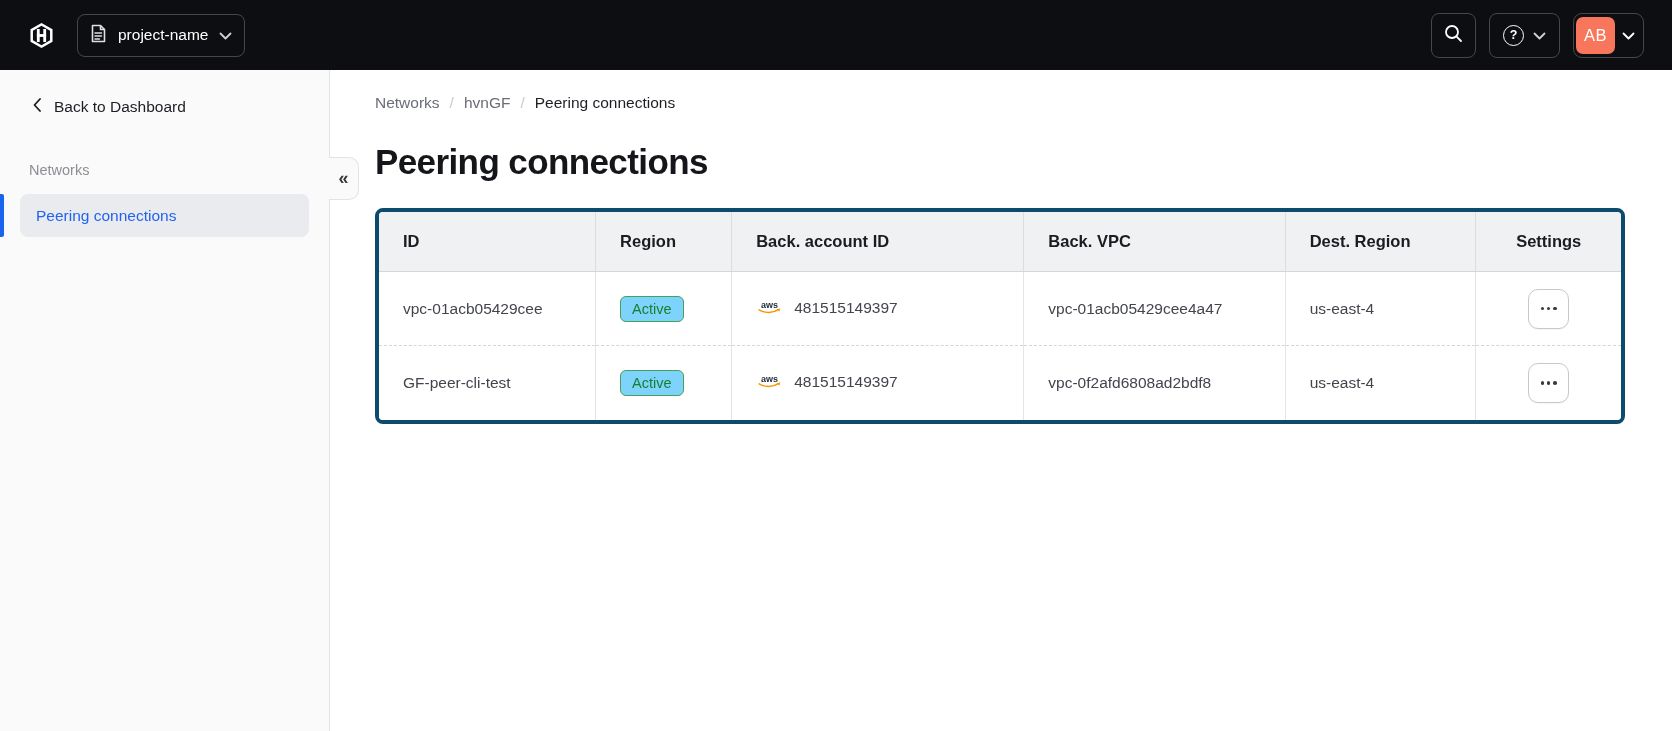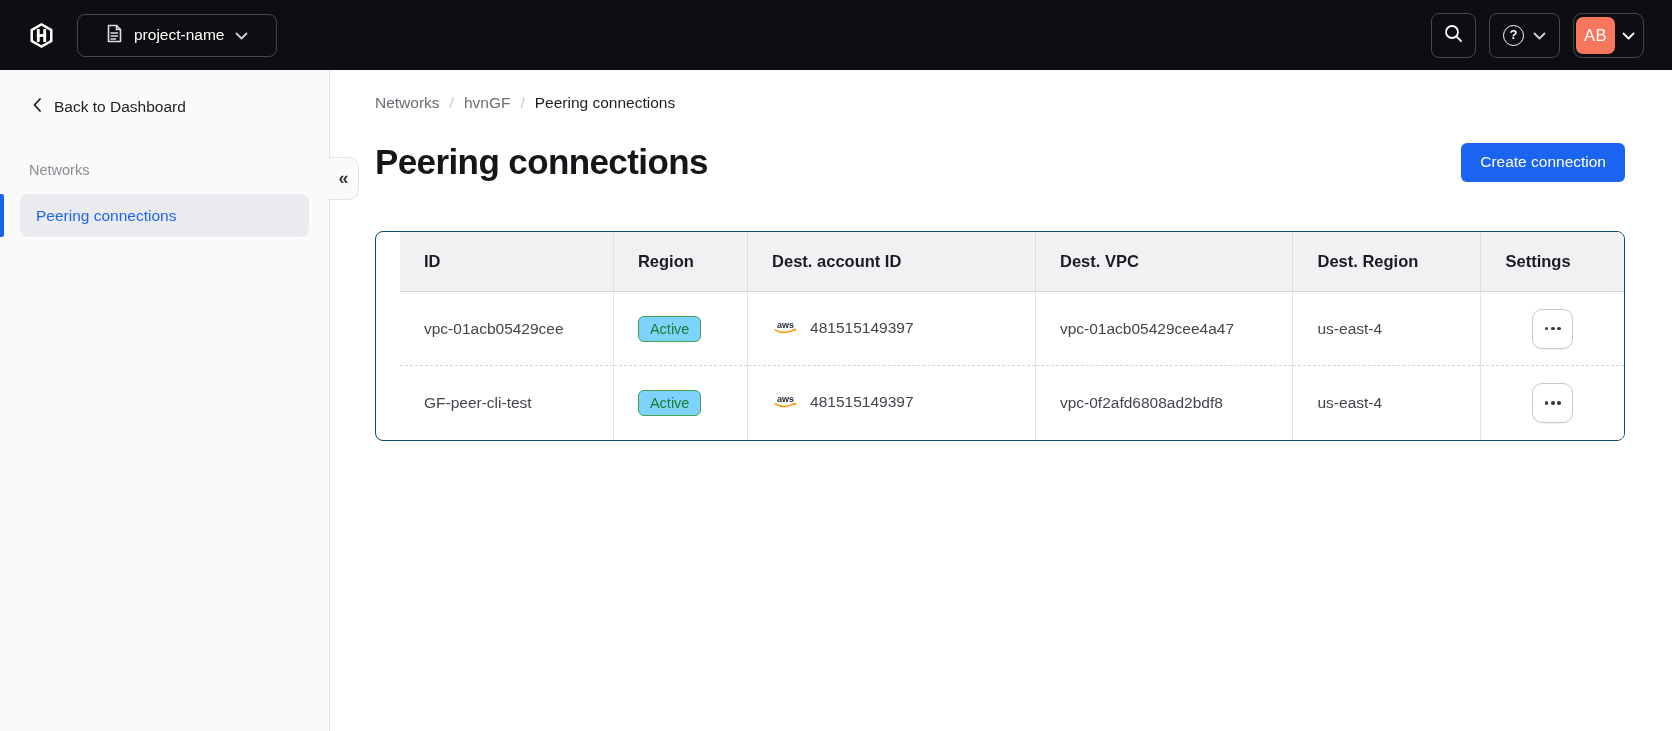--- a/index.html
+++ b/index.html
@@ -2,21 +2,21 @@
 <html><head>
 <meta charset="utf-8">
 <style>
   * { margin:0; padding:0; box-sizing:border-box; }
   html,body { width:1672px; height:731px; overflow:hidden; background:#fff;
     font-family:"Liberation Sans","DejaVu Sans",sans-serif; }
 
   
   .navbar { height:70px; background:#0d0e12; display:flex; align-items:center; padding:0 28px; }
   .logo { width:27px; height:27px; margin-right:22px; display:grid; place-items:center; }
-  .proj-btn { display:flex; align-items:center; gap:11px; height:43px; padding:0 28px;
+  .proj-btn { display:flex; align-items:center; gap:11px; height:43px; padding:0 12px;
     background:transparent; border:1px solid #45474d; border-radius:8px; color:#fff;
     font-size:15.5px; font-weight:500; cursor:pointer; font-family:inherit; }
   .nav-right { margin-left:auto; display:flex; align-items:center; gap:13px; }
   .sq-btn { width:45px; height:45px; border:1px solid #45474d; border-radius:8px;
     background:transparent; display:grid; place-items:center; cursor:pointer; }
   .help-btn { height:45px; padding:0 13px; border:1px solid #45474d; border-radius:8px;
     background:transparent; display:flex; align-items:center; gap:9px; cursor:pointer; }
   .q-circle { width:21px; height:21px; border:1.6px solid #fff; border-radius:50%;
     display:grid; place-items:center; color:#fff; font-size:12.5px; font-weight:700; }
   .user-btn { height:45px; border:1px solid #45474d; border-radius:9px; background:transparent;
@@ -45,25 +45,25 @@
   .breadcrumb { display:flex; align-items:center; gap:10px; font-size:15.5px; }
   .crumb { color:#6a6d75; cursor:pointer; }
   .crumb-sep { color:#c9cbd0; }
   .crumb-cur { color:#1d1f24; font-weight:500; }
   .title-row { margin-top:30px; display:flex; align-items:center; justify-content:space-between; }
   h1 { font-size:35px; font-weight:700; letter-spacing:-.6px; color:#15161a; }
   .primary-btn { height:39px; padding:0 19px; background:#1b63f1; color:#fff; border:none;
     border-radius:6px; font-size:15.5px; font-family:inherit; cursor:pointer; }
 
   
-  .table-wrap { margin-top:49px; border:1px solid #0c4a6e; border-radius:8px; overflow:hidden;padding-left:24px; }
+  .table-wrap { margin-top:26px; border:4px solid #0c4a6e; border-radius:8px; overflow:hidden; }
   table { width:100%; border-collapse:collapse; table-layout:fixed; }
   th { background:#f0f1f3; text-align:left; font-size:16.5px; font-weight:700; color:#1a1c21;
     padding:20px 24px; border-right:1px solid #dcdde0; border-bottom:1px solid #d6d7da; }
-  th:last-child { border-right:none; }
+  th:last-child { border-right:none; text-align:center; }
   td { height:74px; padding:0 24px; font-size:15.5px; color:#42454c;
     border-right:1px solid #e4e5e8; background:#fff; }
   td:last-child { border-right:none; text-align:center; }
   tr + tr td { border-top:1px dashed #d4d5d8; }
   .badge { display:inline-block; padding:4px 11px; border:1.5px solid #44a156; color:#17802e;
     border-radius:6px; font-size:14.5px; font-weight:500; background:#7dd3fc; }
   .acct { display:flex; gap:11px; }
   .dots-btn { width:41px; height:40px; border:1px solid #c7c8cc; border-radius:10px;
     background:#fff; display:inline-grid; place-items:center; cursor:pointer;
     box-shadow:0 1px 1px rgba(0,0,0,.04); }
@@ -156,39 +156,38 @@
     <nav class="breadcrumb">
       <span class="crumb">Networks</span>
       <span class="crumb-sep">/</span>
       <span class="crumb">hvnGF</span>
       <span class="crumb-sep">/</span>
       <span class="crumb-cur">Peering connections</span>
     </nav>
 
     <div class="title-row">
       <h1>Peering connections</h1>
-      <button class="primary-btn">Create connection</button>
     </div>
 
     <div class="table-wrap">
       <table>
         <colgroup>
           <col style="width:17.44%">
             <col style="width:10.96%">
             <col style="width:23.52%">
           <col style="width:21.04%">
             <col style="width:15.36%">
             <col style="width:11.68%">
         </colgroup>
         <thead>
           <tr>
             <th>ID</th>
             <th>Region</th>
-            <th>Dest. account ID</th>
-            <th>Dest. VPC</th>
+            <th>Back. account ID</th>
+            <th>Back. VPC</th>
             <th>Dest. Region</th>
             <th>Settings</th>
           </tr>
         </thead>
         <tbody>
           <tr>
             <td>vpc-01acb05429cee</td>
             <td><span class="badge">Active</span></td>
             <td>
               <span class="acct">

